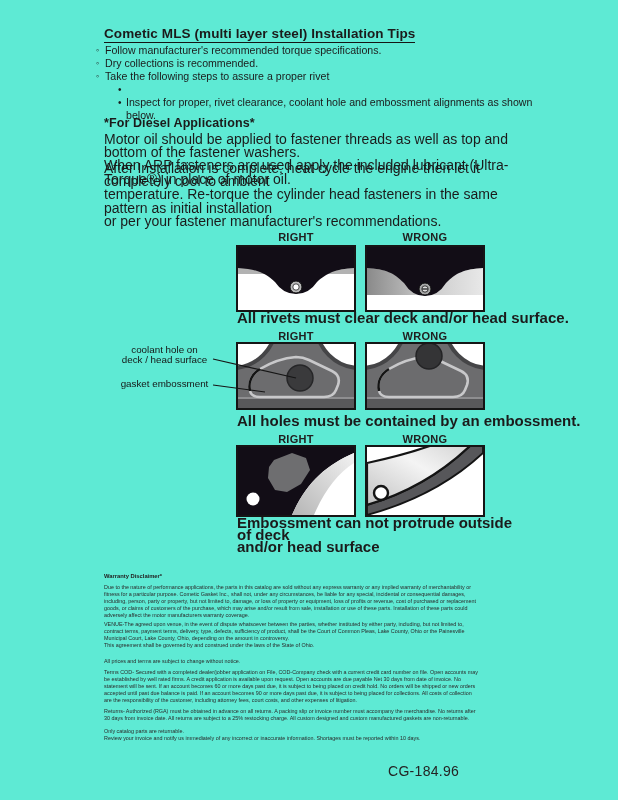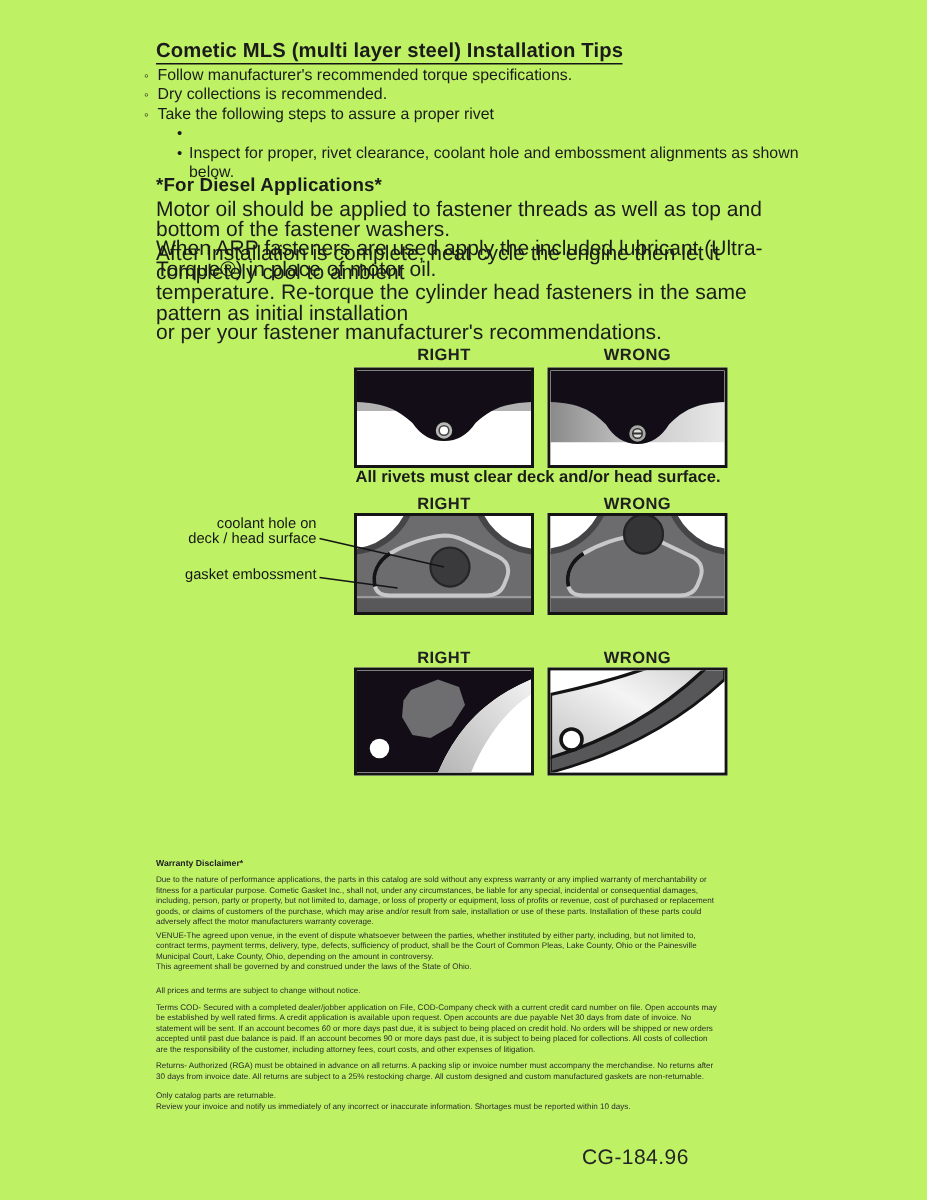--- a/index.html
+++ b/index.html
@@ -1,17 +1,17 @@
 <!DOCTYPE html>
 <html><head>
 <meta charset="utf-8">
 <style>
   html,body{margin:0;padding:0;background:#ffffff;}
   .page{
-    position:relative;width:618px;height:800px;background:#bef264;overflow:hidden;
+    position:relative;width:618px;height:800px;background:#5eead4;overflow:hidden;
     font-family:"Liberation Sans", sans-serif;color:#1b1b1b;
   }
   .abs{position:absolute;}
   .doc-title{
     left:104px;top:26px;font-size:13.5px;font-weight:700;
     border-bottom:1.6px solid #151515;padding-bottom:1px;letter-spacing:0.1px;
     display:inline-block;white-space:nowrap;
   }
   .tips{left:96px;top:44px;font-size:10.6px;line-height:13px;width:460px;}
   .tip-row{display:flex;}
@@ -19,22 +19,22 @@
   .tip-row.lvl2{padding-left:22px;}
   .tip-row.lvl2 .mk{width:8px;flex:0 0 8px;font-size:10px;}
   .sec-head{left:104px;top:116px;font-size:12.5px;font-weight:700;letter-spacing:0.1px;}
   .body-par{left:104px;font-size:14px;line-height:13.2px;width:440px;white-space:pre-line;}
   .p1{top:133px;}
   .p2{top:162px;}
   .p3{top:206px;}
   .dlabel{width:120px;text-align:center;font-size:11px;font-weight:600;letter-spacing:0.3px;color:#202020;}
   .panel{width:116px;height:63px;border:2px solid #151515;background:#fff;}
   .panel svg{display:block;}
-  .cap{font-size:11px;font-weight:700;color:#1b1b1b;line-height:12px;}
-  .ann{font-size:9.8px;line-height:9.8px;text-align:right;white-space:pre-line;color:#151515;}
+  .cap{font-size:15px;font-weight:700;color:#1b1b1b;line-height:12px;}
+  .ann{font-size:9.8px;line-height:9.8px;text-align:center;white-space:pre-line;color:#151515;}
   .warr{left:104px;width:402px;font-size:5.4px;line-height:7.1px;white-space:pre-line;color:#2a2a2a;}
   .warr-head{left:104px;top:573px;font-size:5.8px;font-weight:700;color:#222;}
   .footer-code{left:388px;top:763px;font-size:14px;color:#242424;letter-spacing:0.3px;}
   .overlay{left:0;top:0;pointer-events:none;}
 </style>
 </head>
 <body>
 
 <div class="page">
 
@@ -130,20 +130,21 @@
       <circle cx="-6" cy="-20" r="44" fill="#ffffff" stroke="#454547" stroke-width="4"></circle>
       <circle cx="122" cy="-20" r="44" fill="#ffffff" stroke="#454547" stroke-width="4"></circle>
       <line x1="0" y1="54" x2="116" y2="54" stroke="#9a9a9c" stroke-width="1.5"></line>
       <rect x="0" y="55" width="116" height="9" fill="#58585a"></rect>
       <path d="M12,47 C10,38 14,30 22,25 C32,19 46,14 58,13 C63,13 67,14 71,16 L94,27 C100,30 102,35 100,41 L98,46 C96,51 92,53 86,53 L22,53 C16,53 13,51 12,47 Z" fill="none" stroke="#c8c8ca" stroke-width="2.6" stroke-linejoin="round"></path>
       <path d="M12,47 C10,38 14,30 22,25" fill="none" stroke="#141414" stroke-width="2.6"></path>
       <circle cx="62" cy="12" r="13" fill="#343436" stroke="#232325" stroke-width="1.5"></circle>
     </svg>
   </div>
 
+  <div class="abs cap" style="left:237px;top:415px;">All holes must be contained by an embossment.</div>
 
   <div class="abs dlabel" style="left:236px;top:433px;">RIGHT</div>
   <div class="abs dlabel" style="left:365px;top:433px;">WRONG</div>
 
   <div class="abs panel" style="left:236px;top:445px;height:68px;">
     <svg width="116" height="68" viewBox="0 0 116 68">
       <defs>
         <linearGradient id="g2" x1="1" y1="0" x2="0" y2="1">
           <stop offset="0" stop-color="#f2f2f2"></stop>
             <stop offset="1" stop-color="#b5b5b5"></stop>
@@ -166,20 +167,22 @@
             <stop offset="1" stop-color="#cfcfcf"></stop>
         </linearGradient>
       </defs>
       <rect x="0" y="0" width="116" height="68" fill="#ffffff"></rect>
       <path d="M0,58 C48,44 82,20 106,-4 L116,-4 L116,6 C88,32 52,54 0,68 Z" fill="#57575a" stroke="#141414" stroke-width="1.8"></path>
       <path d="M0,16 C28,10 56,2 76,-6 L108,-6 C82,20 48,44 0,58 Z" fill="url(#g4)" stroke="#141414" stroke-width="2.2"></path>
       <circle cx="14" cy="46" r="7" fill="#ffffff" stroke="#141414" stroke-width="2.4"></circle>
     </svg>
   </div>
 
+  <div class="abs cap" style="left:237px;top:517px;width:280px;white-space:pre-line;">Embossment can not protrude outside of deck
+and/or head surface</div>
 
   <svg class="abs overlay" width="618" height="800" viewBox="0 0 618 800">
     <line x1="213" y1="359" x2="296" y2="378" stroke="#151515" stroke-width="1.1"></line>
     <line x1="213" y1="385" x2="265" y2="392" stroke="#151515" stroke-width="1.1"></line>
   </svg>
 
   <div class="abs warr-head">Warranty Disclaimer*</div>
   <div class="abs warr" style="top:584px;">Due to the nature of performance applications, the parts in this catalog are sold without any express warranty or any implied warranty of merchantability or
 fitness for a particular purpose.  Cometic Gasket Inc., shall not, under any circumstances, be liable for any special, incidental or consequential damages,
 including, person, party or property, but not limited to, damage, or loss of property or equipment, loss of profits or revenue, cost of purchased or replacement

